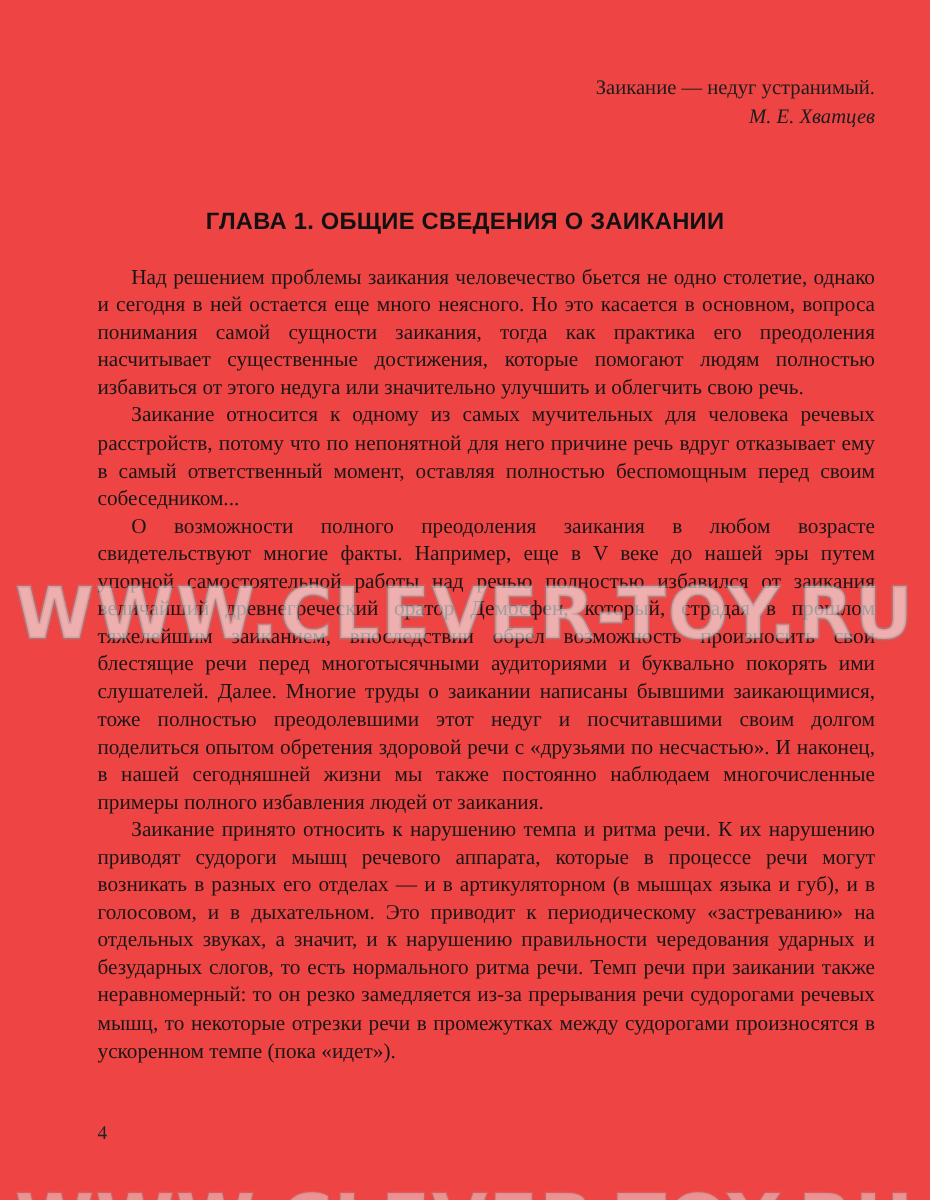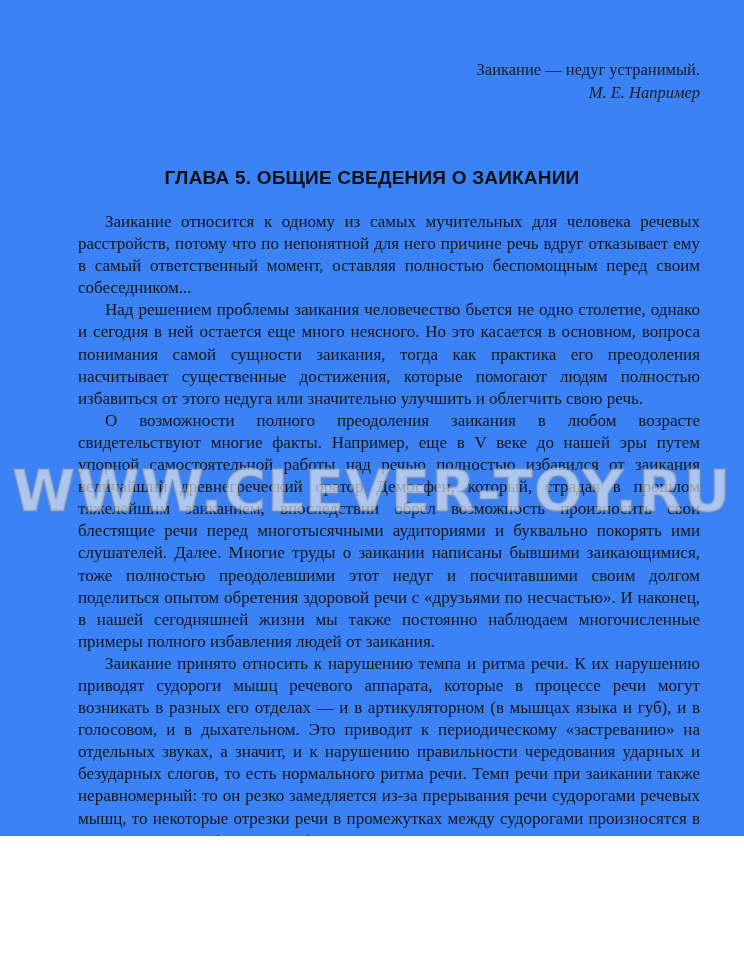--- a/index.html
+++ b/index.html
@@ -3,22 +3,22 @@
 <meta charset="utf-8">
 <style>
   html, body {
     margin: 0;
     padding: 0;
     background: #ffffff;
   }
   .page {
     position: relative;
     width: 744px;
-    height: 836px;
-    background: #3b82f6;
+    height: 960px;
+    background: #ef4444;
     overflow: hidden;
     color: #161616;
   }
   .epigraph {
     position: absolute;
     top: 58px;
     left: 78px;
     right: 44px;
     text-align: right;
     font-family: "Liberation Serif", "DejaVu Serif", serif;
@@ -89,28 +89,28 @@
     color: rgba(255, 255, 255, 0.4);
   }
 </style>
 </head>
 <body>
 
 <div class="page">
 
   <div class="epigraph">
     <div class="quote">Заикание — недуг устранимый.</div>
-    <div class="author">М. Е. Например</div>
+    <div class="author">М. Е. Хватцев</div>
   </div>
 
-  <h1 class="chapter-title">ГЛАВА 5. ОБЩИЕ СВЕДЕНИЯ О ЗАИКАНИИ</h1>
+  <h1 class="chapter-title">ГЛАВА 1. ОБЩИЕ СВЕДЕНИЯ О ЗАИКАНИИ</h1>
 
   <div class="body-text">
+    <p>Над решением проблемы заикания человечество бьется не одно столетие, однако и сегодня в ней остается еще много неясного. Но это касается в основном, вопроса понимания самой сущности заикания, тогда как практика его преодоления насчитывает существенные достижения, которые помогают людям полностью избавиться от этого недуга или значительно улучшить и облегчить свою речь.</p>
     <p>Заикание относится к одному из самых мучительных для человека речевых расстройств, потому что по непонятной для него причине речь вдруг отказывает ему в самый ответственный момент, оставляя полностью беспомощным перед своим собеседником...</p>
-    <p>Над решением проблемы заикания человечество бьется не одно столетие, однако и сегодня в ней остается еще много неясного. Но это касается в основном, вопроса понимания самой сущности заикания, тогда как практика его преодоления насчитывает существенные достижения, которые помогают людям полностью избавиться от этого недуга или значительно улучшить и облегчить свою речь.</p>
     <p>О возможности полного преодоления заикания в любом возрасте свидетельствуют многие факты. Например, еще в V веке до нашей эры путем упорной самостоятельной работы над речью полностью избавился от заикания величайший древнегреческий оратор Демосфен, который, страдая в прошлом тяжелейшим заиканием, впоследствии обрел возможность произносить свои блестящие речи перед многотысячными аудиториями и буквально покорять ими слушателей. Далее. Многие труды о заикании написаны бывшими заикающимися, тоже полностью преодолевшими этот недуг и посчитавшими своим долгом поделиться опытом обретения здоровой речи с «друзьями по несчастью». И наконец, в нашей сегодняшней жизни мы также постоянно наблюдаем многочисленные примеры полного избавления людей от заикания.</p>
     <p>Заикание принято относить к нарушению темпа и ритма речи. К их нарушению приводят судороги мышц речевого аппарата, которые в процессе речи могут возникать в разных его отделах — и в артикуляторном (в мышцах языка и губ), и в голосовом, и в дыхательном. Это приводит к периодическому «застреванию» на отдельных звуках, а значит, и к нарушению правильности чередования ударных и безударных слогов, то есть нормального ритма речи. Темп речи при заикании также неравномерный: то он резко замедляется из-за прерывания речи судорогами речевых мышц, то некоторые отрезки речи в промежутках между судорогами произносятся в ускоренном темпе (пока «идет»).</p>
   </div>
 
   <div class="watermark middle">WWW.CLEVER-TOY.RU</div>
 
   <div class="watermark bottom">WWW.CLEVER-TOY.RU</div>
 
   <div class="page-number">4</div>
 

